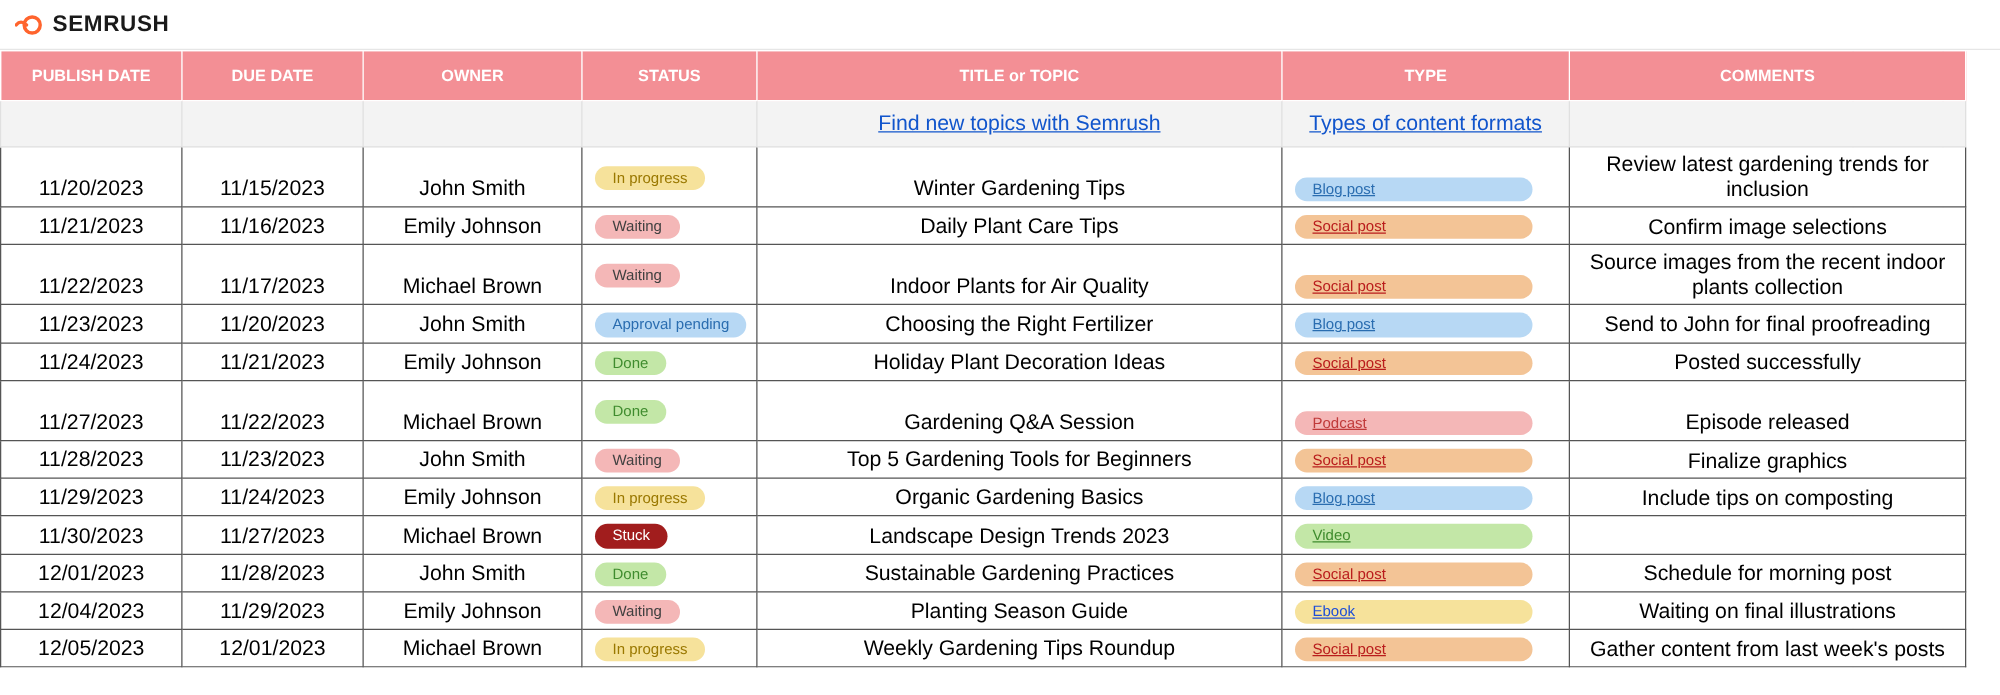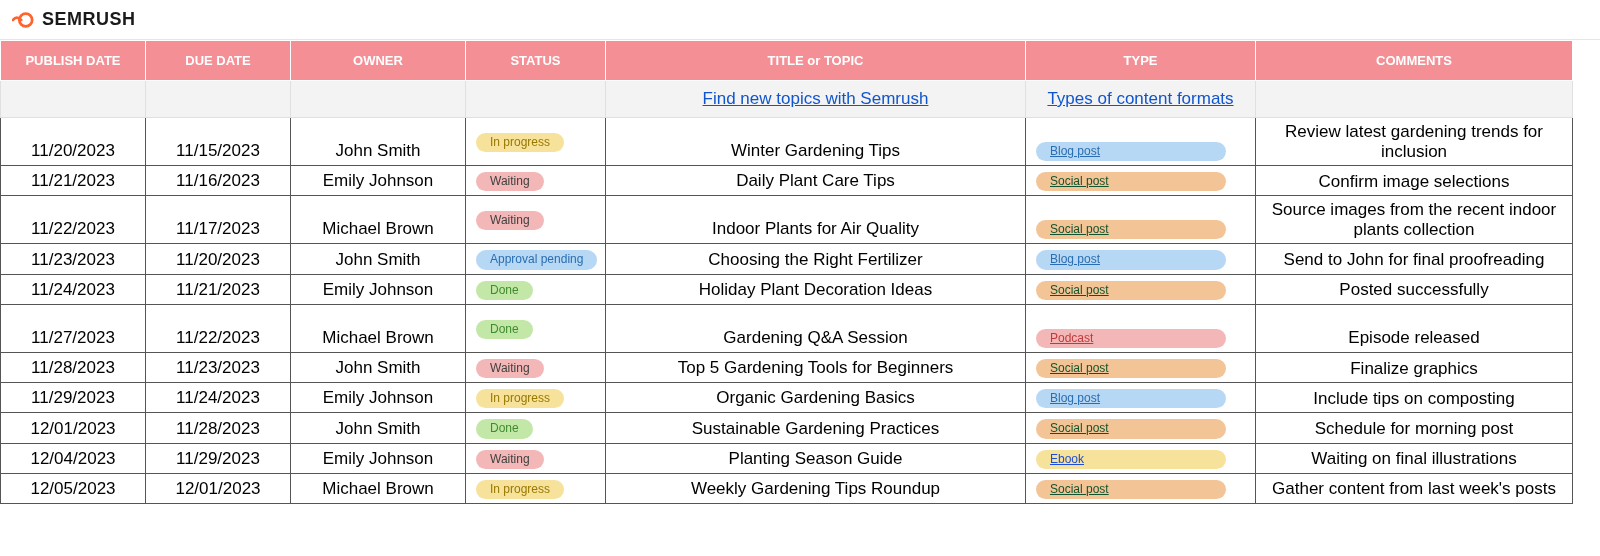--- a/index.html
+++ b/index.html
@@ -104,21 +104,21 @@
     text-align:left;
   }
   .status-cell .pill { max-width: 100%; }
   .type-cell .pill { min-width: 190px; text-decoration: underline; }
   .c-inprogress { background:#f6e29b; color:#9a7800; }
   .c-waiting    { background:#f4b7b7; color:#404040; }
   .c-approval   { background:#b7d8f4; color:#2a6db0; }
   .c-done       { background:#c3e7a7; color:#3f8c2e; }
   .c-stuck      { background:#a11d1d; color:#fff; }
   .c-blogpost   { background:#b7d8f4; color:#2a6db0; }
-  .c-socialpost { background:#f3c496; color:#14532d; }
+  .c-socialpost { background:#f3c496; color:#b91c1c; }
   .c-podcast    { background:#f4b7b7; color:#c03a3a;margin-top:20px; }
   .c-video      { background:#c3e7a7; color:#3f8c2e; }
   .c-ebook      { background:#f6e29b; color:#1d4ed8; }
   .type-cell { text-align:left; padding-left:10px; }
   .status-cell { text-align:left; padding-left:10px; vertical-align:middle; }
 </style>
 </head>
 <body>
 
 <div class="brand-bar">
@@ -240,20 +240,29 @@
         <tr>
           <td class="date">11/29/2023</td>
           <td class="date">11/24/2023</td>
           <td class="owner">Emily Johnson</td>
           <td class="status-cell"><span class="pill c-inprogress">In progress</span></td>
           <td class="title">Organic Gardening Basics</td>
           <td class="type-cell"><span class="pill c-blogpost">Blog post</span></td>
           <td class="comments">Include tips on composting</td>
         </tr>
         <tr>
+          <td class="date">11/30/2023</td>
+          <td class="date">11/27/2023</td>
+          <td class="owner">Michael Brown</td>
+          <td class="status-cell"><span class="pill c-stuck">Stuck</span></td>
+          <td class="title">Landscape Design Trends 2023</td>
+          <td class="type-cell"><span class="pill c-video">Video</span></td>
+          <td class="comments"></td>
+        </tr>
+        <tr>
           <td class="date">12/01/2023</td>
           <td class="date">11/28/2023</td>
           <td class="owner">John Smith</td>
           <td class="status-cell"><span class="pill c-done">Done</span></td>
           <td class="title">Sustainable Gardening Practices</td>
           <td class="type-cell"><span class="pill c-socialpost">Social post</span></td>
           <td class="comments">Schedule for morning post</td>
         </tr>
         <tr>
           <td class="date">12/04/2023</td>

